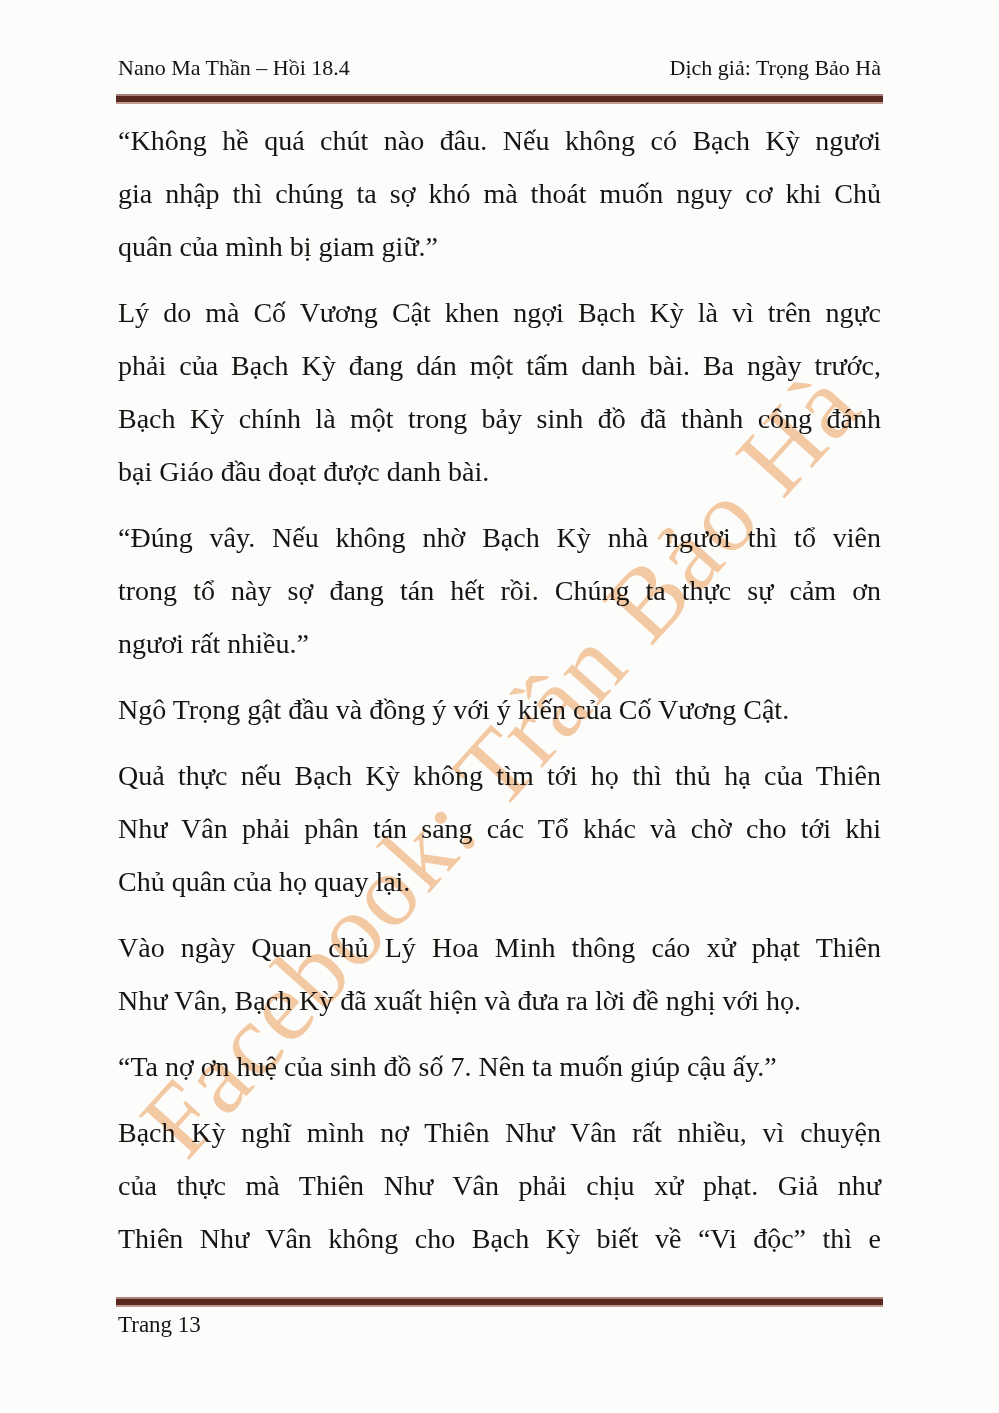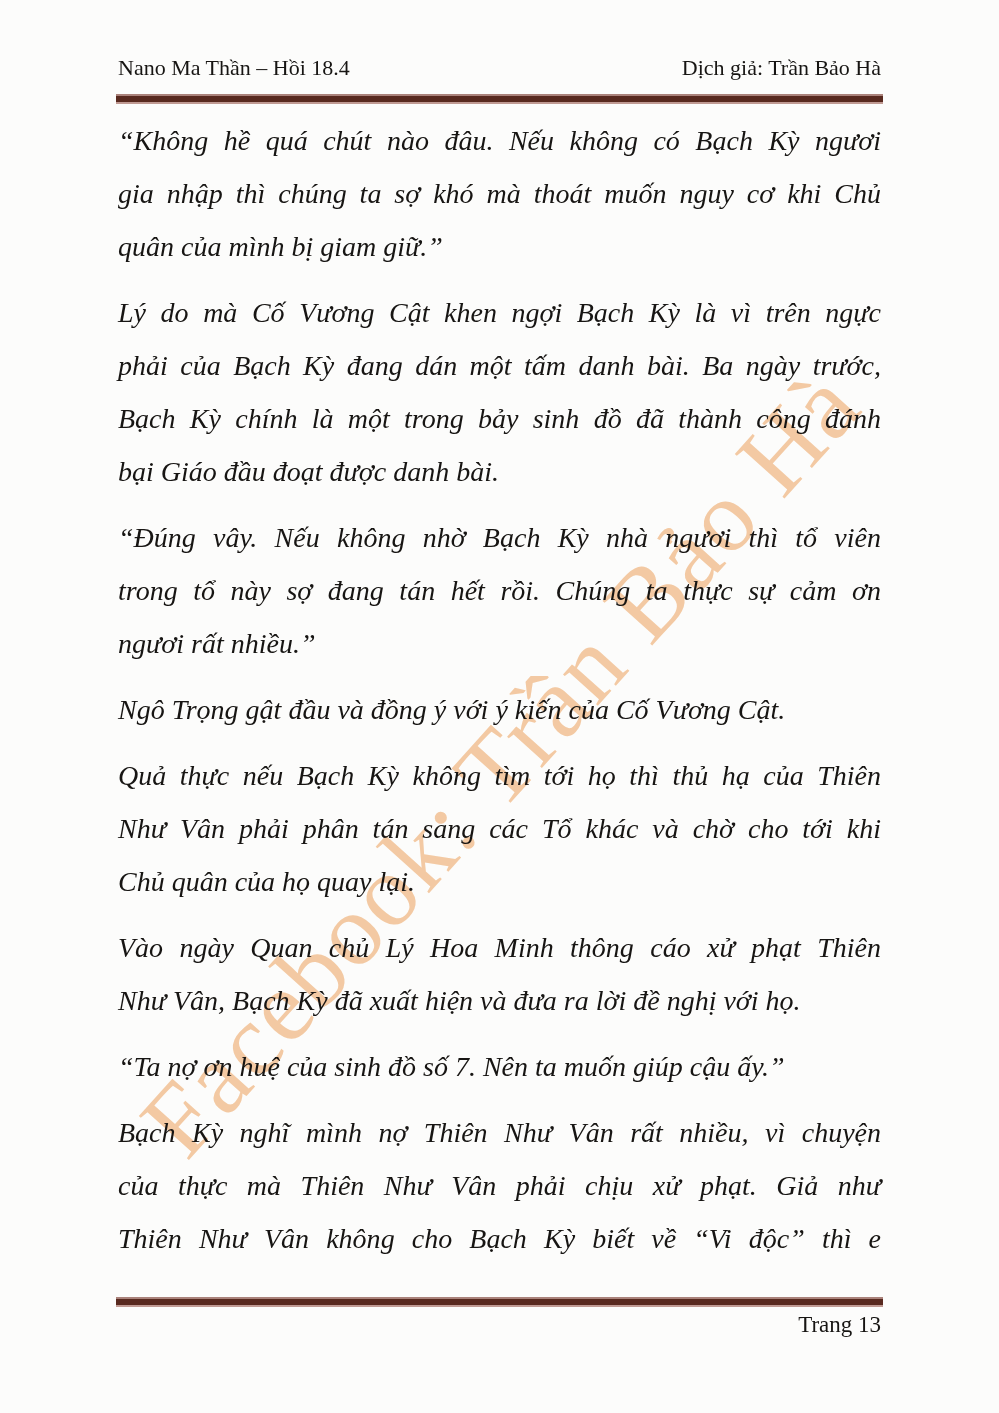--- a/index.html
+++ b/index.html
@@ -57,34 +57,33 @@
     );
     z-index: 2;
   }
   .rule-top    { top: 94px; }
   .rule-bottom { top: 1297px; }
   .footer {
     position: absolute;
     top: 1312px;
     left: 118px;
     width: 763px;
-    text-align: right;
+    text-align: left;
     font-size: 23px;
     z-index: 2;
   }
   
   .body-text {
     position: absolute;
     top: 114px;
     left: 118px;
     width: 763px;
     font-size: 28px;
     line-height: 53px;
     z-index: 2;
-    font-style: italic;
   }
   .para { margin: 0 0 13px 0; padding: 0; }
   .line {
     display: block;
     text-align: justify;
     text-align-last: justify;
   }
   .line.last {
     text-align: center;
     text-align-last: left;
@@ -94,21 +93,21 @@
 <body>
 
 <div class="page">
 
   <div class="watermark-layer">
     <span class="watermark" style="color: rgb(240, 185, 134);">Facebook: Trần Bảo Hà</span>
   </div>
 
   <header class="header">
     <span>Nano Ma Thần – Hồi 18.4</span>
-    <span>Dịch giả: Trần Bảo Hà</span>
+    <span>Dịch giả: Trọng Bảo Hà</span>
   </header>
 
   <div class="rule rule-top"></div>
 
   <main class="body-text" id="body-text">
       <p class="para">
         <span class="line">“Không hề quá chút nào đâu. Nếu không có Bạch Kỳ ngươi</span>
         <span class="line">gia nhập thì chúng ta sợ khó mà thoát muốn nguy cơ khi Chủ</span>
         <span class="line last">quân của mình bị giam giữ.”</span>
       </p>

